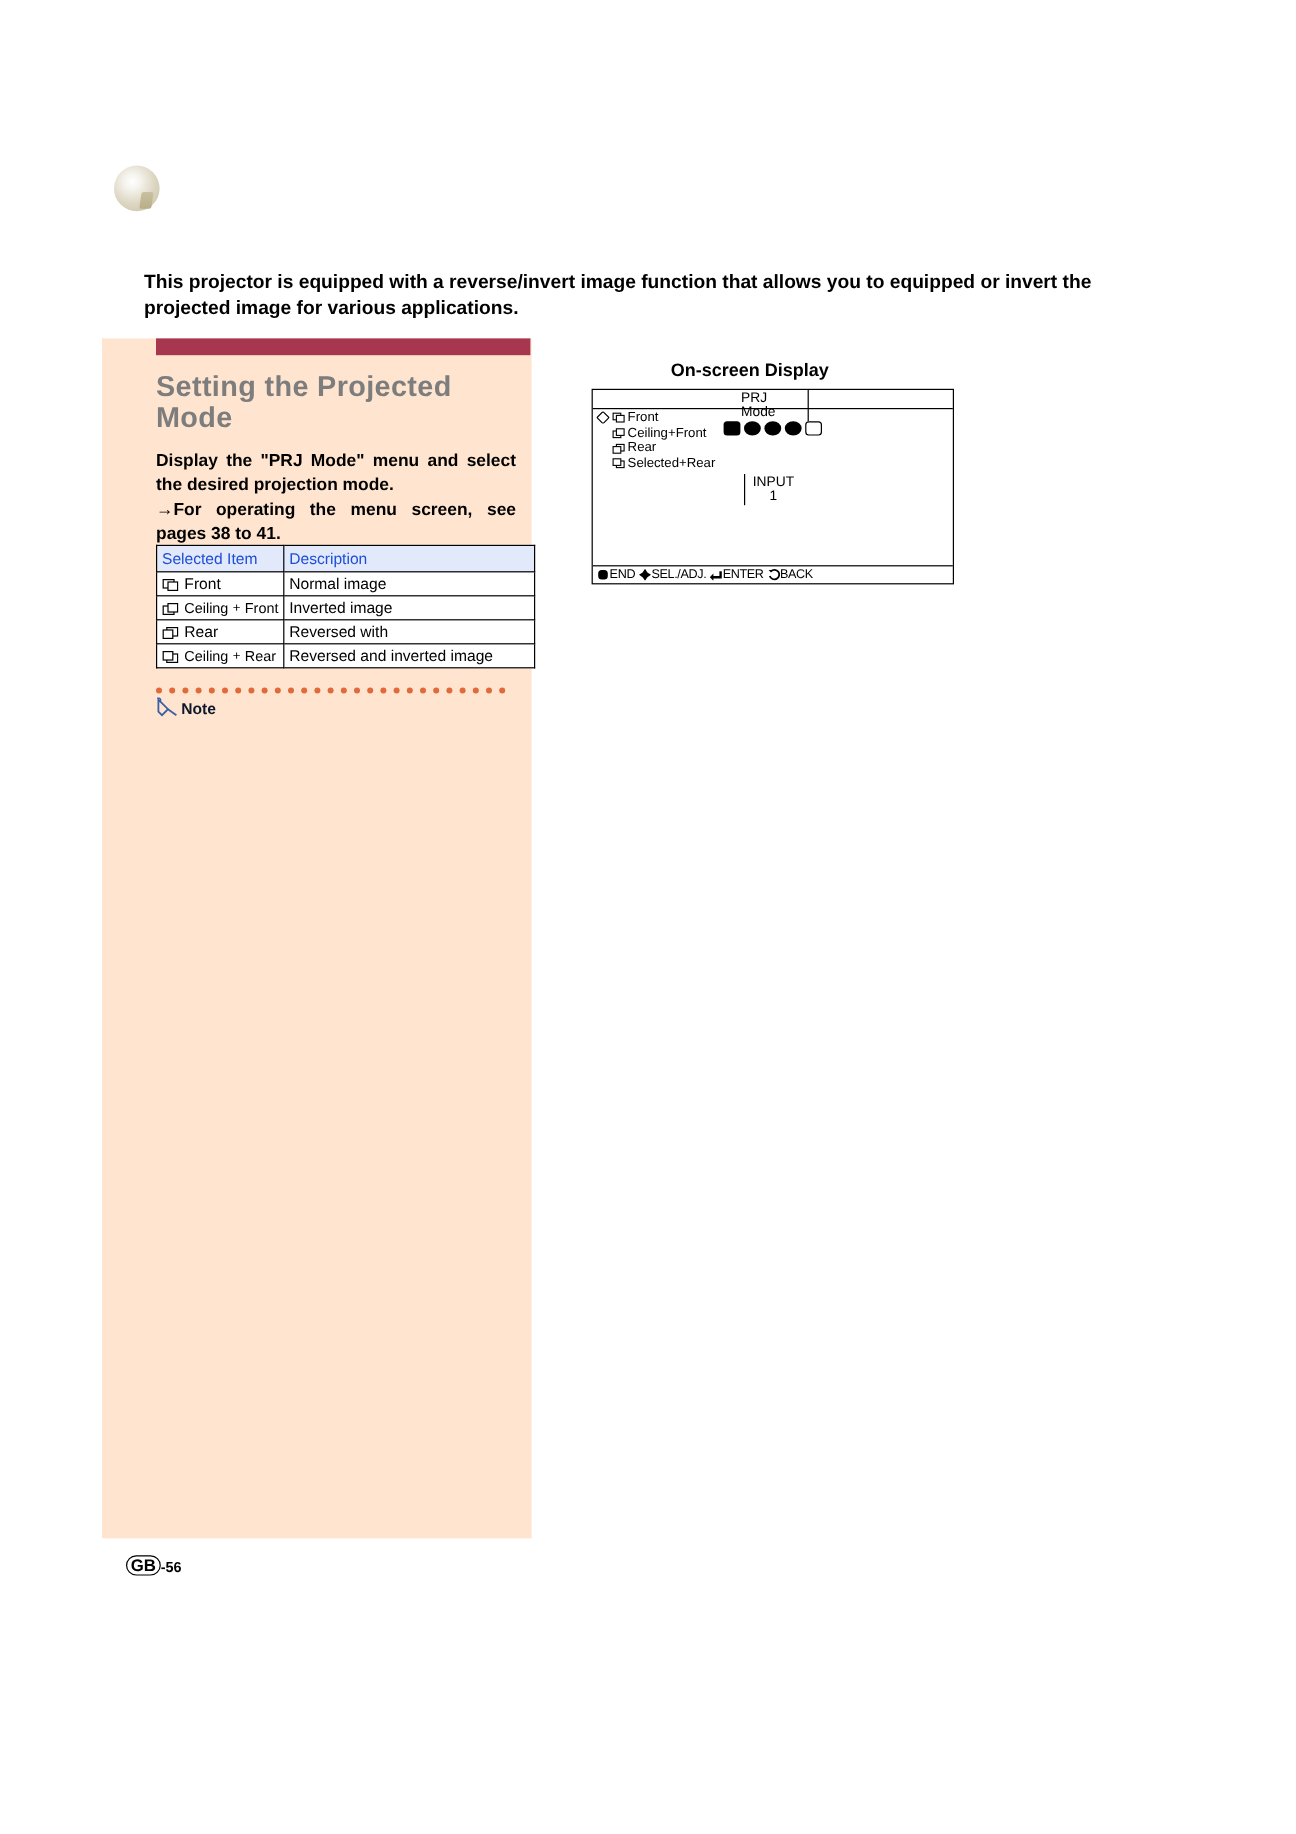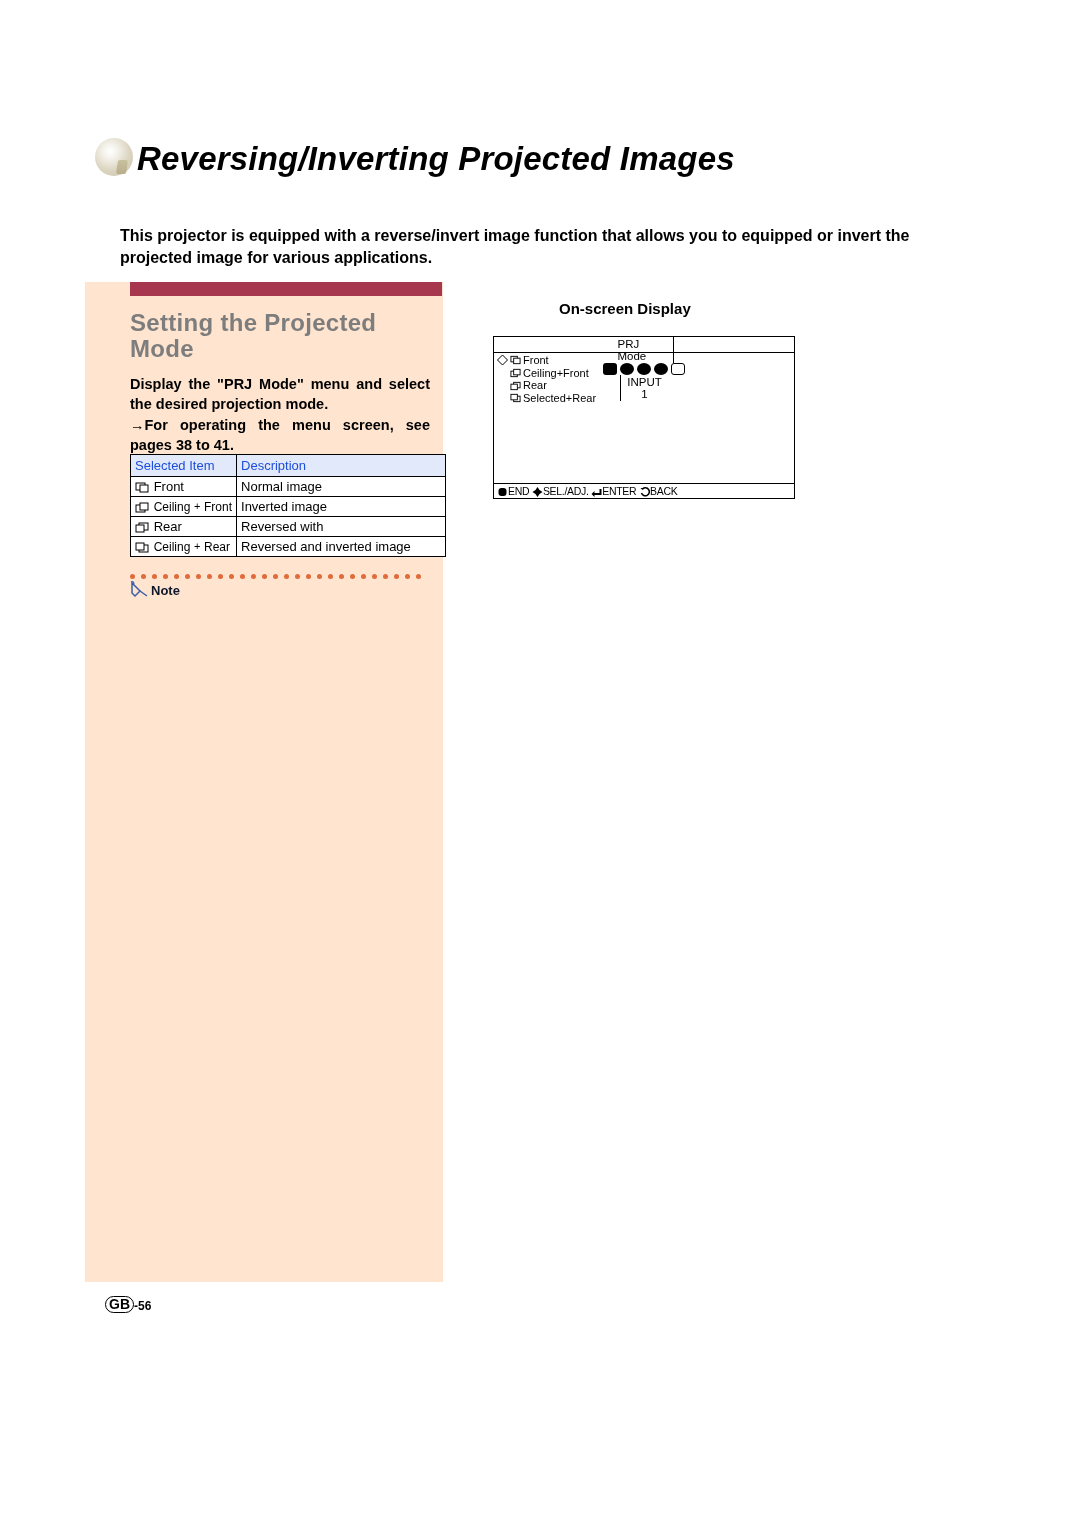--- a/index.html
+++ b/index.html
@@ -170,21 +170,21 @@
   .note-body .bullet { display: inline-block; width: 7px; }
   .right-col {
     position: absolute;
     left: 378px;
     top: 18px;
     width: 340px;
   }
   .osd-label {
     font-size: 15px;
     font-weight: bold;
-    margin-bottom: 19px;
+    margin-bottom: 7px;
     margin-left: 96px;
   }
   .osd-box {
     width: 302px;
     height: 163px;
     border: 1px solid #000;
     margin-left: 30px;
     position: relative;
     font-size: 11.5px;
     background: #fff;
@@ -206,20 +206,21 @@
     padding: 0 3px;
     display: flex;
     gap: 3px;
     align-items: center;
   }
   .osd-top-right {
     border-left: 1px solid #000;
     padding: 1px 4px;
     width: 48px;
     text-align: center;
+    margin-top: 32px;
   }
   .osd-menu {
     padding: 1px 3px 0 3px;
     font-size: 11px;
     line-height: 1.15;
   }
   .osd-menu-row { display: flex; align-items: center; gap: 2px; }
   .osd-bottom {
     position: absolute;
     bottom: 0;
@@ -259,21 +260,20 @@
     font-size: 14px;
     vertical-align: 1px;
     line-height: 1.1;
   }
 </style>
 </head>
 <body>
 
 <div class="header-area">
   <div class="header-bullet"></div>
-  <h1 class="page-title">Reversing/Inverting Projected Images</h1>
 </div>
 
 <p class="intro">This projector is equipped with a reverse/invert image function that allows you to equipped or invert the projected image for various applications.</p>
 
 <div class="columns">
 
   <div class="left-col">
     <div class="pink-bar"></div>
     <h2 class="section-heading">Setting the Projected Mode</h2>
 

